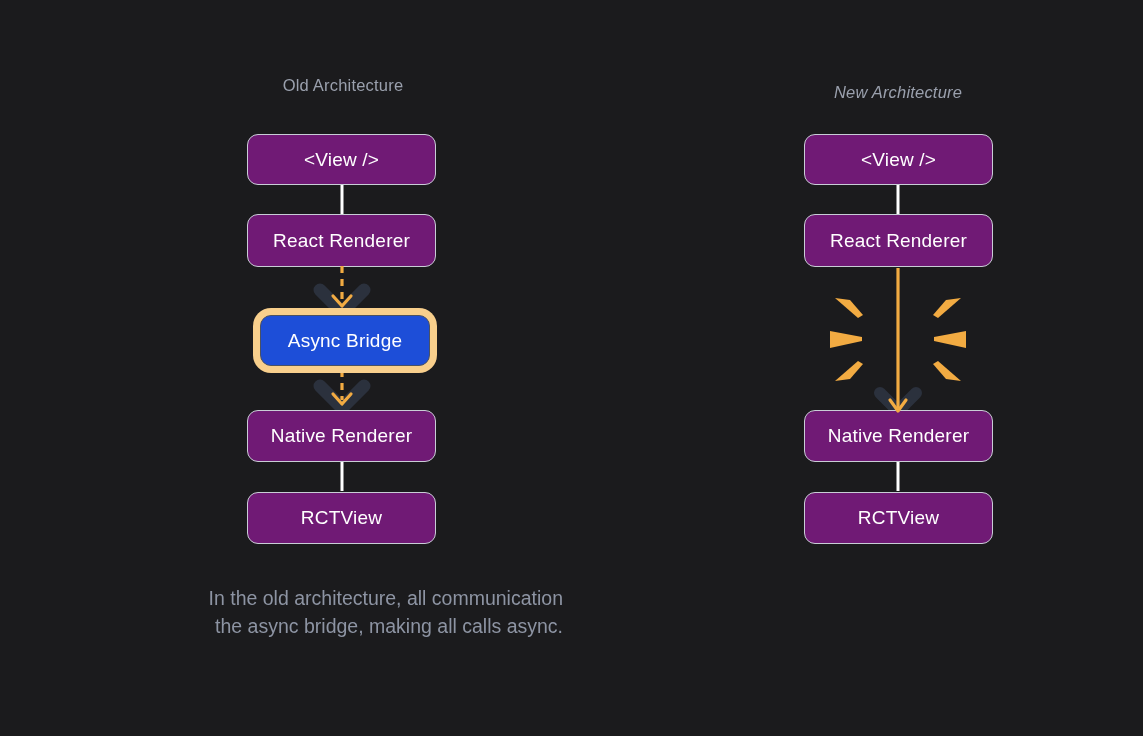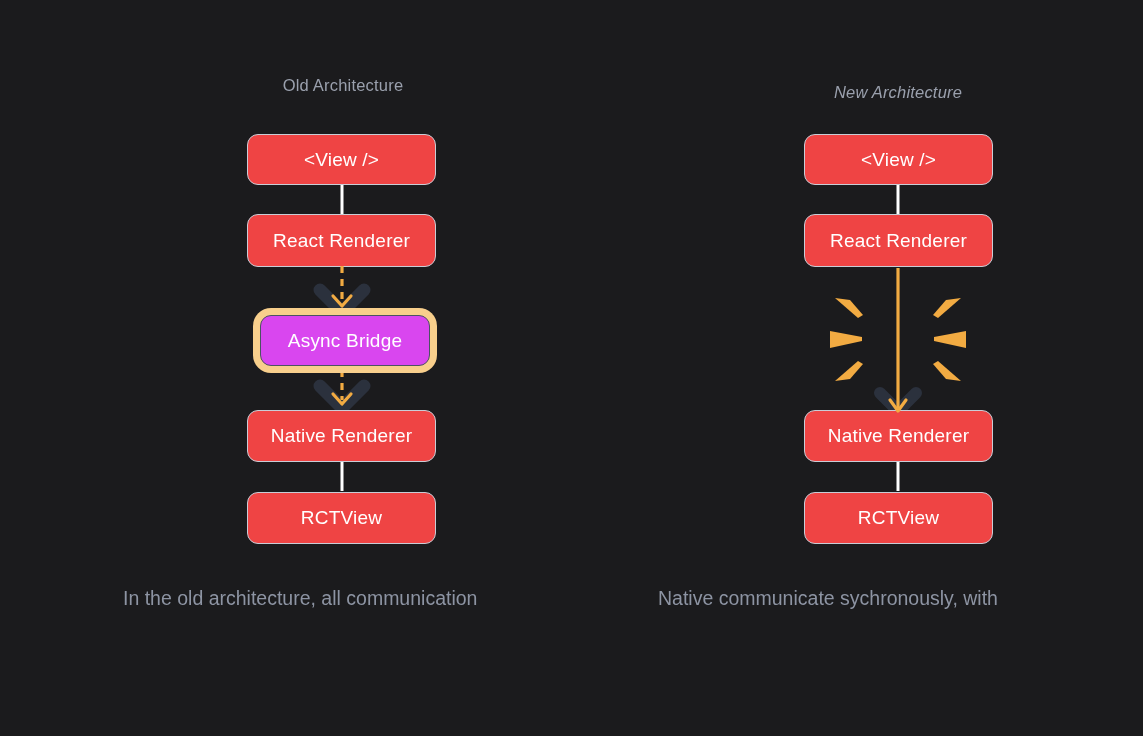--- a/index.html
+++ b/index.html
@@ -32,54 +32,54 @@
     font-size: 16.5px;
     letter-spacing: 0.2px;
     white-space: nowrap;
     transform: translateX(-50%);
   }
 
   
   .node {
     position: absolute;
     box-sizing: border-box;
-    background: #ef4444;
+    background: #701a75;
     border: 1.6px solid #c9cdd6;
     border-radius: 11px;
     color: #ffffff;
     font-size: 19px;
     letter-spacing: 0.2px;
     display: flex;
     align-items: center;
     justify-content: center;
     white-space: nowrap;
     z-index: 4;
   }
 
   
   .node.highlight {
     border-color: #4b5263;
     box-shadow: 0 0 0 7px #f8cf8c;
-    background: #d946ef;
+    background: #1d4ed8;
     z-index: 6;
   }
 
   
   .connector {
     position: absolute;
     width: 3px;
     background: #ffffff;
     transform: translateX(-50%);
     z-index: 2;
   }
 
   
   .caption {
     position: absolute;
-    text-align: left;
+    text-align: right;
     color: #8d94a3;
     font-size: 19.5px;
     line-height: 28px;
     transform: translateX(-50%);
   }
 
   svg.deco {
     position: absolute;
     left: 0; top: 0;
     width: 1143px;
@@ -165,20 +165,21 @@
     <div class="node" style="left:203px; top:410px; width:189px; height:52px;">
       <span>Native Renderer</span>
     </div>
 
     <div class="node" style="left:203px; top:492px; width:189px; height:52px;">
       <span>RCTView</span>
     </div>
 
     <div class="caption" style="left:299px; top:584px; width:440px;">
       <div>In the old architecture, all communication</div>
+      <div>the async bridge, making all calls async.</div>
     </div>
   </div>
 
   <div>
 
     <div class="col-title" style="left:854px; top:83px;font-style:italic;">New Architecture</div>
 
     <div class="connector" style="left:854px; top:184px; height:30px;"></div>
     <div class="connector" style="left:854px; top:461px; height:30px;"></div>
 
@@ -192,17 +193,16 @@
 
     <div class="node" style="left:760px; top:410px; width:189px; height:52px;">
       <span>Native Renderer</span>
     </div>
 
     <div class="node" style="left:760px; top:492px; width:189px; height:52px;">
       <span>RCTView</span>
     </div>
 
     <div class="caption" style="left:844px; top:584px; width:460px;">
-      <div>Native communicate sychronously, with</div>
     </div>
   </div>
 
 </div>
 
 </body></html>

